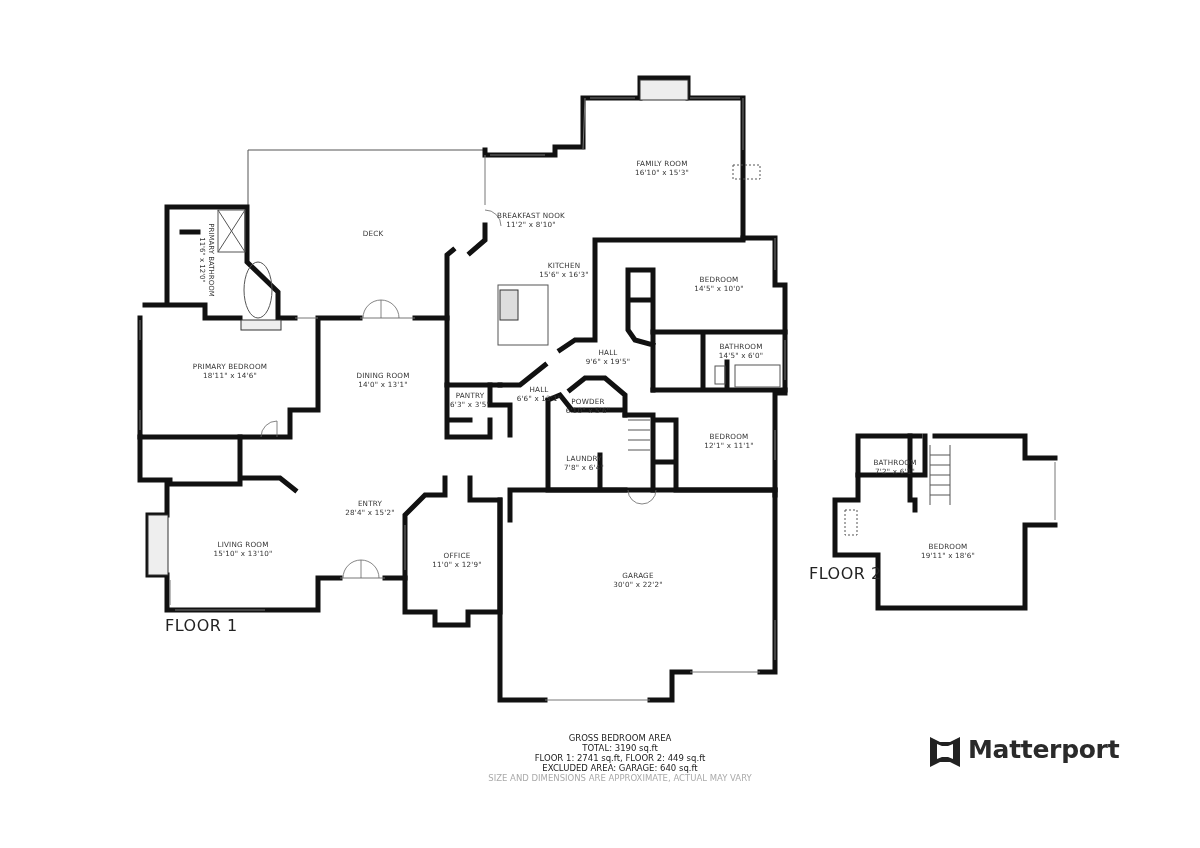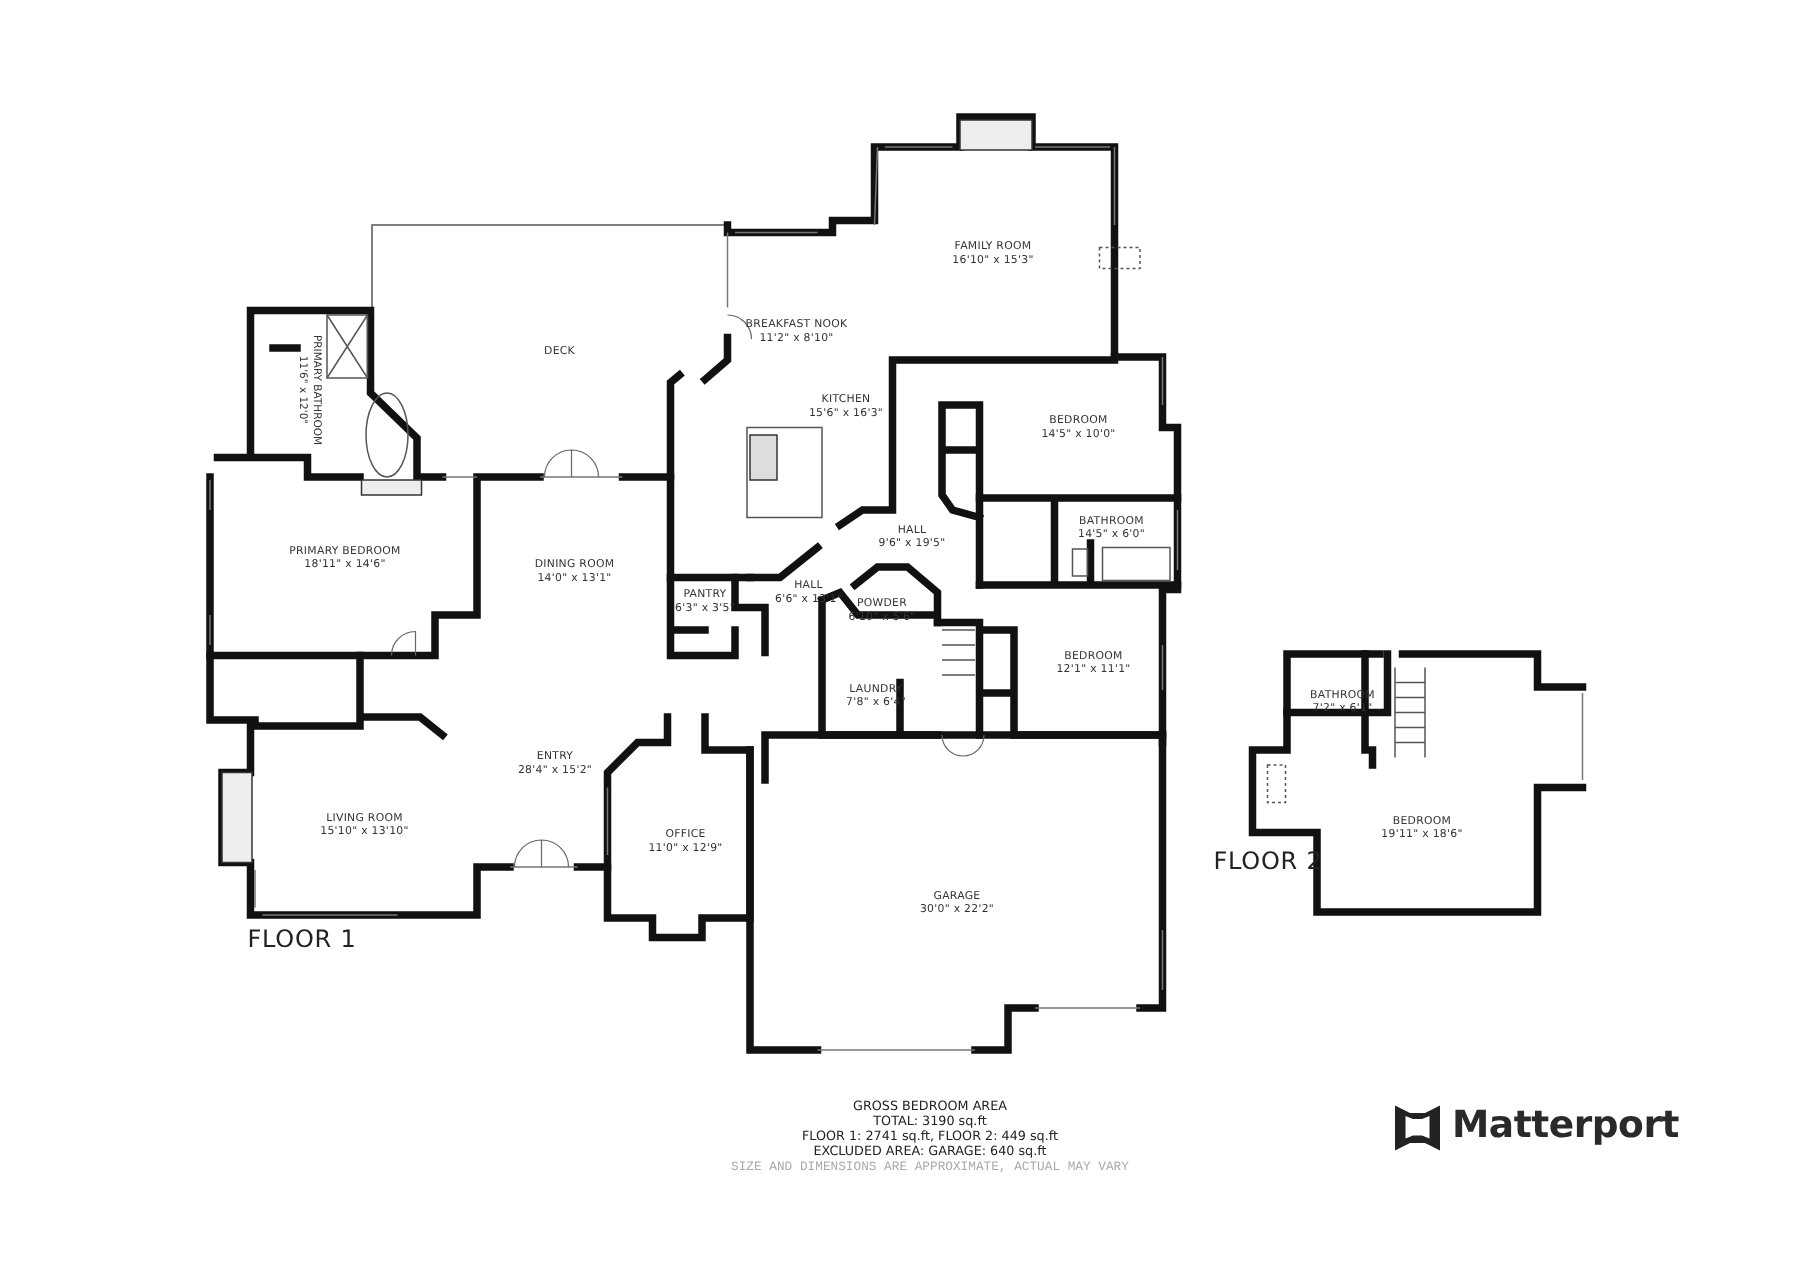--- a/index.html
+++ b/index.html
@@ -2,21 +2,21 @@
 <html><head>
 <meta charset="utf-8">
 <style>
   html,body{margin:0;padding:0;background:#ffffff;}
   body{width:1200px;height:848px;position:relative;overflow:hidden;font-family:"DejaVu Sans","Liberation Sans",sans-serif;}
   #plan{position:absolute;left:0;top:0;width:1200px;height:848px;}
   .lbl{position:absolute;text-align:center;color:#333;font-size:7.2px;line-height:9px;white-space:nowrap;transform:translateX(-50%);letter-spacing:0.2px;}
   .lbl .dim{display:block;}
   .floorlbl{position:absolute;font-size:16px;color:#222;letter-spacing:0.5px;}
   .summary{position:absolute;left:620px;top:733px;transform:translateX(-50%);text-align:center;font-size:8.5px;line-height:10px;color:#222;white-space:nowrap;}
-  .summary .note{color:#aaa;font-family:Liberation Mono, monospace;}
+  .summary .note{color:#aaa;}
   .logo{position:absolute;left:930px;top:735px;display:flex;}
   .logo-text{font-family:"DejaVu Sans","Liberation Sans",sans-serif;font-weight:bold;font-size:25px;color:#2a2a2a;margin-left:6px;letter-spacing:-0.3px;}
   .vert{position:absolute;transform:rotate(90deg);transform-origin:center;font-size:7px;color:#333;text-align:center;line-height:9px;white-space:nowrap;}
 </style>
 </head>
 <body>
 
 <svg id="plan" viewBox="0 0 1200 848" xmlns="http://www.w3.org/2000/svg">
   <g fill="none" stroke="#111" stroke-width="5" stroke-linejoin="miter" stroke-linecap="square">
 
@@ -121,21 +121,21 @@
 <div class="lbl" style="left:729px;top:432px;"><span>BEDROOM</span><span class="dim">12'1" x 11'1"</span></div>
 
 <div class="lbl" style="left:584px;top:454px;"><span>LAUNDRY</span><span class="dim">7'8" x 6'4"</span></div>
 
 <div class="lbl" style="left:370px;top:499px;"><span>ENTRY</span><span class="dim">28'4" x 15'2"</span></div>
 
 <div class="lbl" style="left:243px;top:540px;"><span>LIVING ROOM</span><span class="dim">15'10" x 13'10"</span></div>
 
 <div class="lbl" style="left:457px;top:551px;"><span>OFFICE</span><span class="dim">11'0" x 12'9"</span></div>
 
-<div class="lbl" style="left:638px;top:592px;"><span>GARAGE</span><span class="dim">30'0" x 22'2"</span></div>
+<div class="lbl" style="left:638px;top:571px;"><span>GARAGE</span><span class="dim">30'0" x 22'2"</span></div>
 
 <div class="lbl" style="left:895px;top:458px;"><span>BATHROOM</span><span class="dim">7'2" x 6'1"</span></div>
 
 <div class="lbl" style="left:948px;top:542px;"><span>BEDROOM</span><span class="dim">19'11" x 18'6"</span></div>
 
 <div class="floorlbl" style="left:165px;top:616px;">FLOOR 1</div>
 <div class="floorlbl" style="left:809px;top:564px;">FLOOR 2</div>
 
 <div class="summary">
   <div>GROSS BEDROOM AREA</div>

